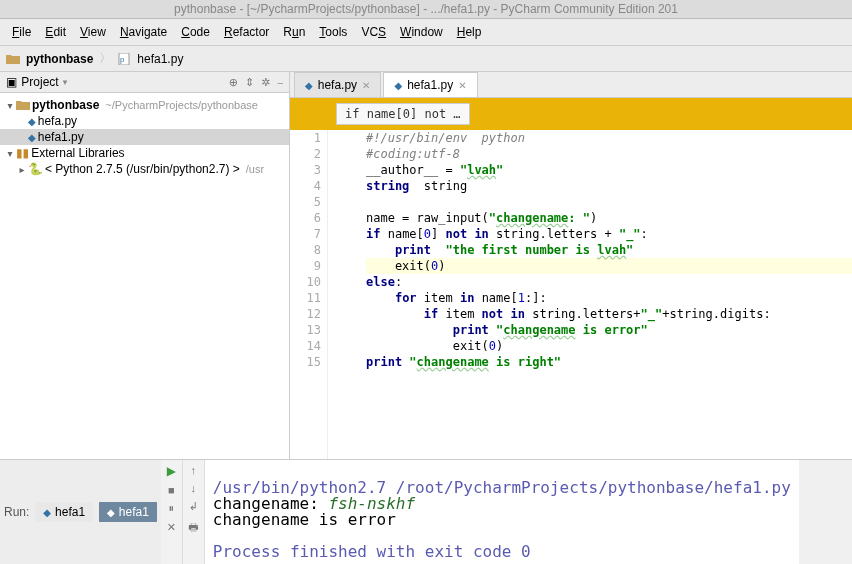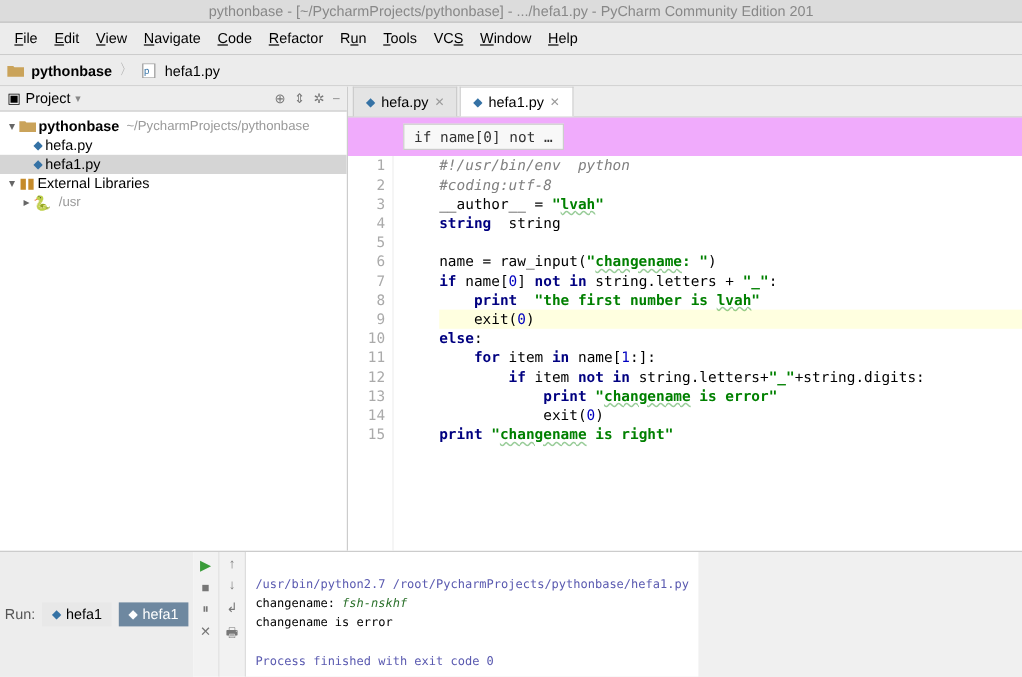--- a/index.html
+++ b/index.html
@@ -20,42 +20,42 @@
 .tree-row { display: flex; align-items: center; padding: 1px 4px; white-space: nowrap; }
 .tree-row.selected { background: #d5d5d5; }
 .tree-arrow { width: 12px; text-align: center; color: #666; font-size: 10px; }
 .tree-label { margin-left: 2px; }
 .tree-hint { color: #999; margin-left: 6px; font-size: 11px; }
 .editor-area { flex: 1; display: flex; flex-direction: column; background: #fff; }
 .editor-tabs { display: flex; background: #ededed; border-bottom: 1px solid #ccc; padding-left: 4px; }
 .etab { padding: 5px 10px; background: #e4e4e4; border: 1px solid #ccc; border-bottom: none; margin-right: 2px; display: flex; align-items: center; gap: 5px; font-size: 12px; }
 .etab.active { background: #fff; }
 .etab-close { color: #999; font-size: 10px; cursor: pointer; }
-.breadcrumb2 { padding: 5px 6px 5px 46px; background: #f0abfc; }
+.breadcrumb2 { padding: 5px 6px 5px 46px; background: #eab308; }
 .breadcrumb2 .crumb-box { border: 1px solid #ccc; background:#f8f8f8; padding: 3px 8px; display: inline-block; font-family: monospace; font-size: 12px; color:#333; }
 .code-area { flex: 1; display: flex; overflow: auto; font-family: "DejaVu Sans Mono", monospace; font-size: 12px; line-height: 16px; background:#fff; }
 .gutter { width: 38px; text-align: right; color: #aaa; padding: 0 6px; border-right: 1px solid #eee; background:#fff; }
 .gutter div { height: 16px; }
 .code-lines { flex: 1; padding-left: 6px; position: relative; }
 .code-lines .line { height: 16px; white-space: pre; margin-left: 32px; }
 .line.hl { background: #ffffe0; }
 .kw { color: #000080; font-weight: bold; }
 .str { color: #008000; font-weight: bold; }
 .comment { color: #808080; font-style: italic; }
 .num { color: #0000c0; }
 .underl { text-decoration: underline wavy rgba(0,128,0,0.4); }
 .bottom { border-top: 1px solid #ccc; display: flex; flex-direction: row; }
 .bottom-tabs { background: #ededed; padding: 2px 4px; display: flex; align-items: center; gap: 6px; font-size: 12px; }
 .run-label { color: #555; }
 .btab { padding: 3px 8px; background: #e8e8e8; display: flex; align-items: center; gap: 4px; }
 .btab.active { background: #6e88a0; color: #fff; }
 .bottom-body { display: flex; background: #fff; }
 .bottom-toolbar { width: 22px; background: #f2f2f2; border-right: 1px solid #ddd; display: flex; flex-direction: column; align-items: center; padding: 4px 0; gap: 6px; }
 .bottom-toolbar2 { width: 22px; background: #f2f2f2; border-right: 1px solid #ddd; display: flex; flex-direction: column; align-items: center; padding: 4px 0; gap: 6px; }
-.console { flex: 1; padding: 4px 8px; font-family: "DejaVu Sans Mono", monospace; font-size: 10px; line-height: 16px; white-space: pre; }
+.console { flex: 1; padding: 4px 8px; font-family: "DejaVu Sans Mono", monospace; font-size: 16px; line-height: 16px; white-space: pre; }
 .cline1 { color: #5a5ab0; }
 .cinput { color: #2a702a; font-style: italic; }
 .tool-icon { font-size: 11px; color: #777; }
 .play-icon { color: #3a9c3a; font-size: 12px; }
 .py-ico { color: #3572A5; font-size: 10px; }
 .bold { font-weight: bold; }
 svg { display:block; }
 </style>
 </head>
 <body>
@@ -128,20 +128,21 @@
         <span class="tree-label">hefa1.py</span>
       </div>
       <div class="tree-row">
         <span class="tree-arrow">▾</span>
         <span style="color:#c58b2b">▮▮</span>
         <span class="tree-label">External Libraries</span>
       </div>
       <div class="tree-row" style="padding-left:16px">
         <span class="tree-arrow">▸</span>
         <span style="color:#3572A5">🐍</span>
+        <span class="tree-label">&lt; Python 2.7.5 (/usr/bin/python2.7) &gt;</span>
         <span class="tree-hint">/usr</span>
       </div>
     </div>
   </div>
 
   <div class="editor-area">
     <div class="editor-tabs">
       <div class="etab">
         <span class="py-ico">◆</span>
         <span>hefa.py</span>

